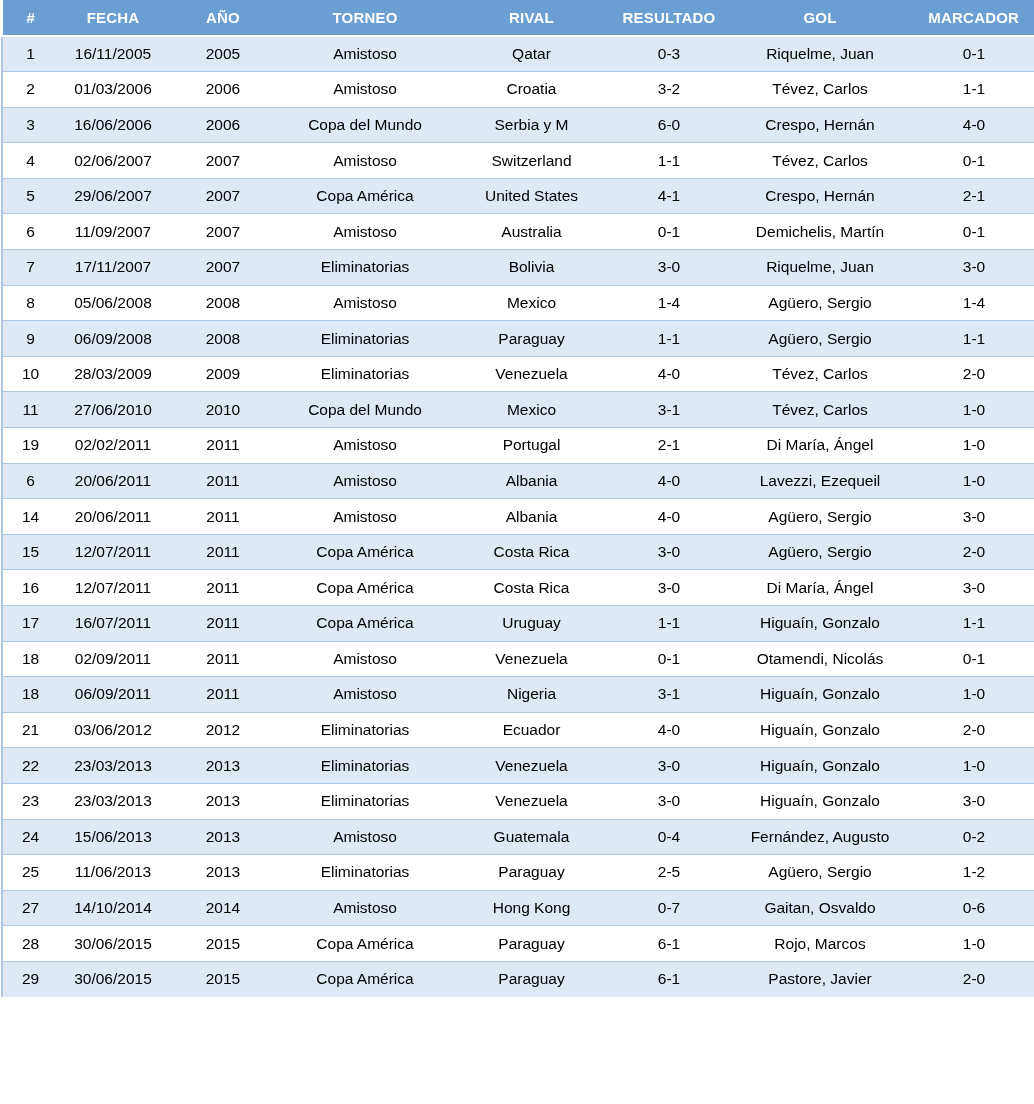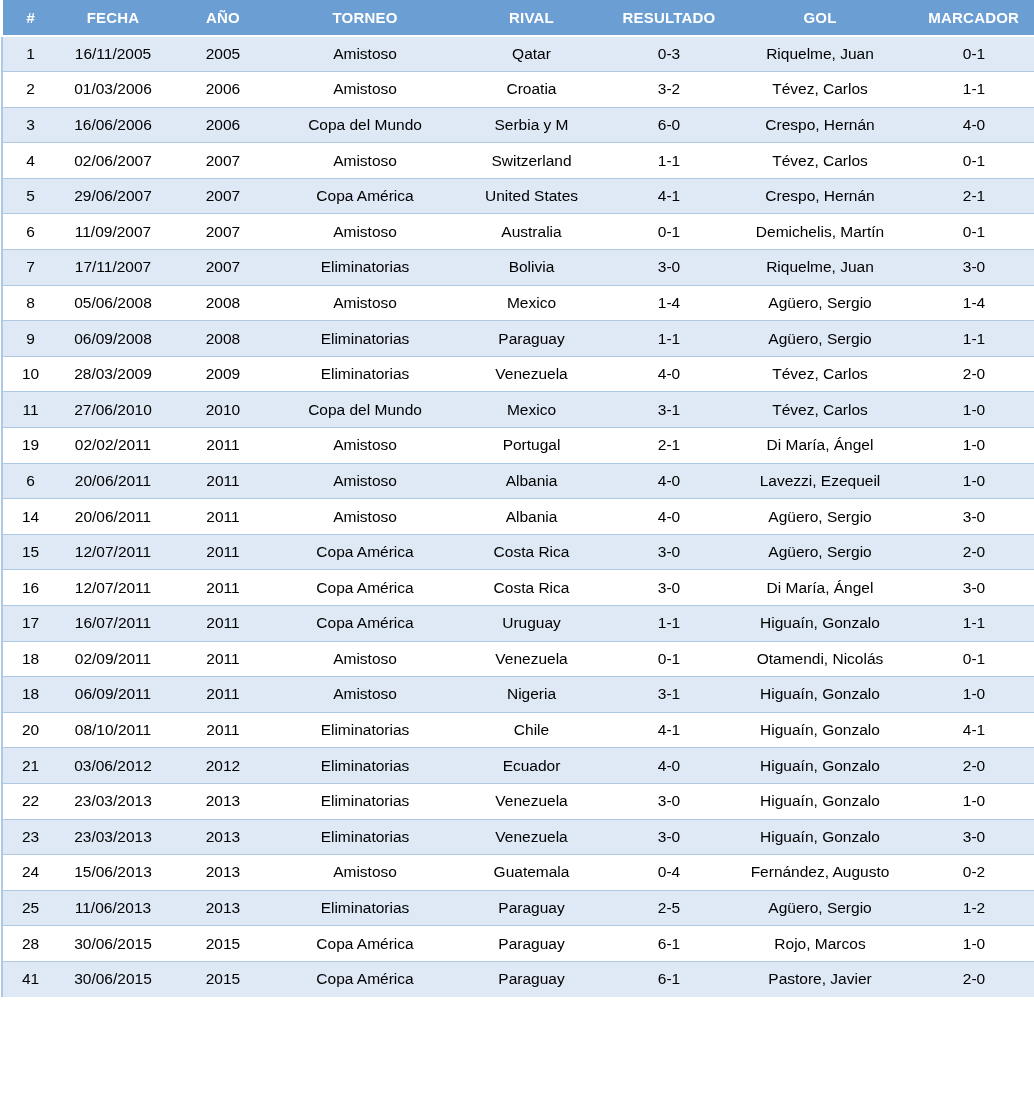--- a/index.html
+++ b/index.html
@@ -260,30 +260,20 @@
     <td>18</td>
     <td>06/09/2011</td>
     <td>2011</td>
     <td>Amistoso</td>
     <td>Nigeria</td>
     <td>3-1</td>
     <td>Higuaín, Gonzalo</td>
     <td>1-0</td>
   </tr>
         <tr>
-    <td>20</td>
-    <td>08/10/2011</td>
-    <td>2011</td>
-    <td>Eliminatorias</td>
-    <td>Chile</td>
-    <td>4-1</td>
-    <td>Higuaín, Gonzalo</td>
-    <td>4-1</td>
-  </tr>
-        <tr>
     <td>21</td>
     <td>03/06/2012</td>
     <td>2012</td>
     <td>Eliminatorias</td>
     <td>Ecuador</td>
     <td>4-0</td>
     <td>Higuaín, Gonzalo</td>
     <td>2-0</td>
   </tr>
         <tr>
@@ -320,31 +310,41 @@
     <td>25</td>
     <td>11/06/2013</td>
     <td>2013</td>
     <td>Eliminatorias</td>
     <td>Paraguay</td>
     <td>2-5</td>
     <td>Agüero, Sergio</td>
     <td>1-2</td>
   </tr>
         <tr>
+    <td>27</td>
+    <td>14/10/2014</td>
+    <td>2014</td>
+    <td>Amistoso</td>
+    <td>Hong Kong</td>
+    <td>0-7</td>
+    <td>Gaitan, Osvaldo</td>
+    <td>0-6</td>
+  </tr>
+        <tr>
     <td>28</td>
     <td>30/06/2015</td>
     <td>2015</td>
     <td>Copa América</td>
     <td>Paraguay</td>
     <td>6-1</td>
     <td>Rojo, Marcos</td>
     <td>1-0</td>
   </tr>
         <tr>
-    <td>41</td>
+    <td>29</td>
     <td>30/06/2015</td>
     <td>2015</td>
     <td>Copa América</td>
     <td>Paraguay</td>
     <td>6-1</td>
     <td>Pastore, Javier</td>
     <td>2-0</td>
   </tr>
       </tbody>
   </table>

